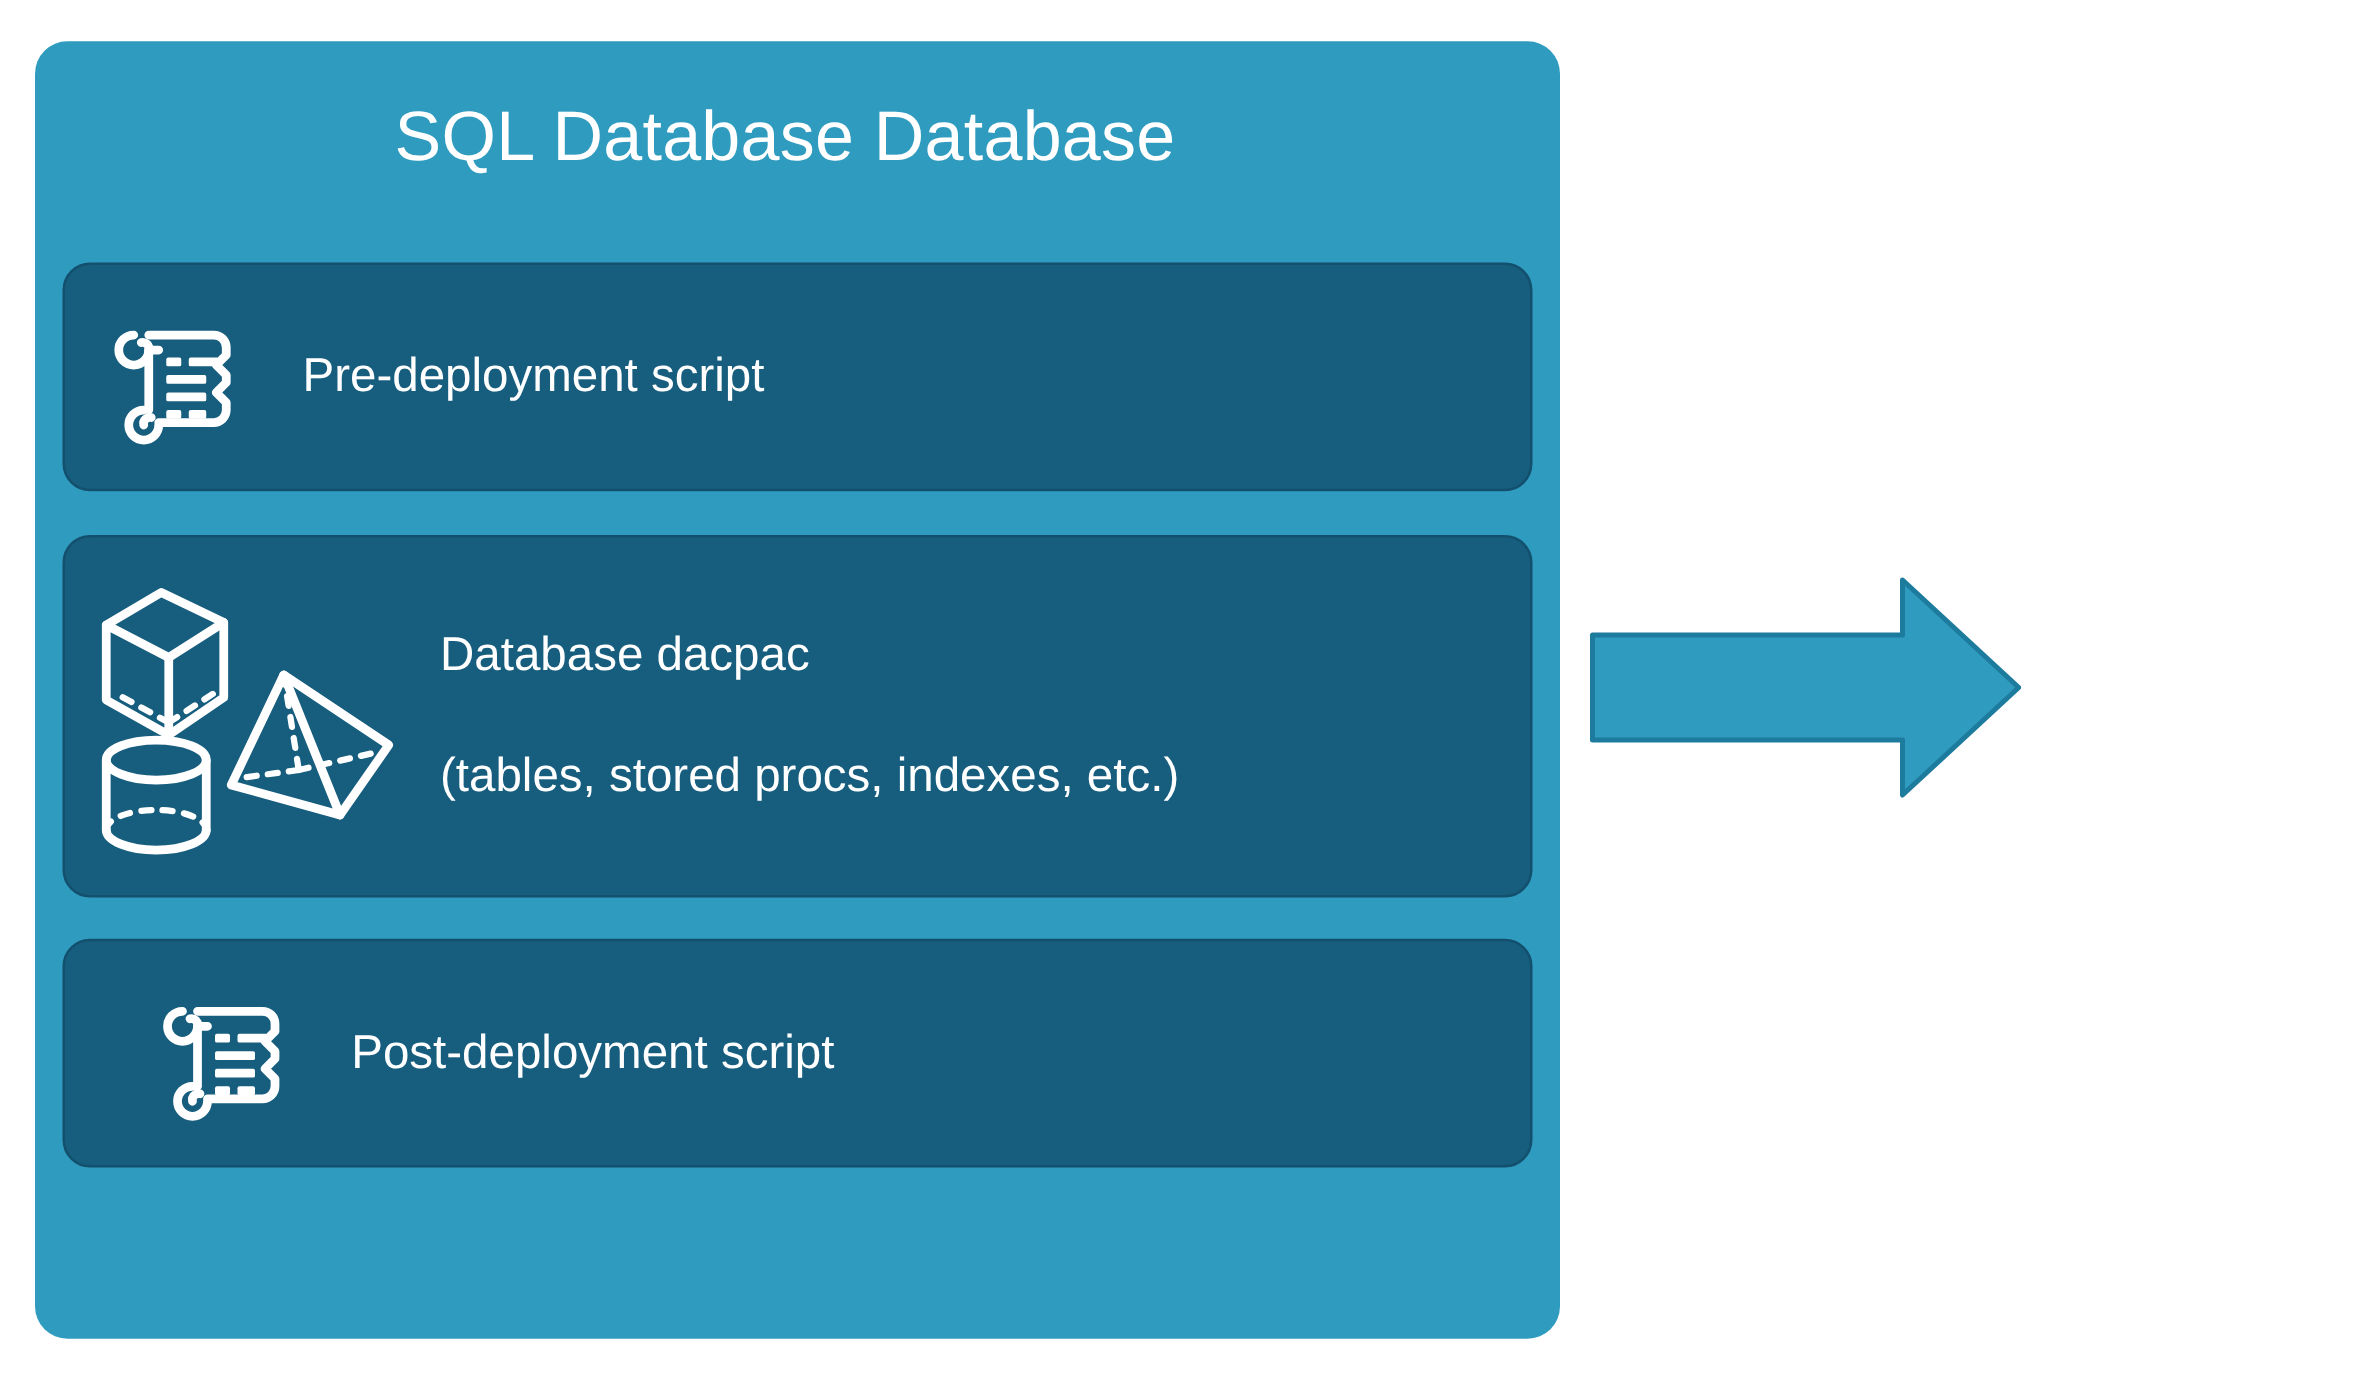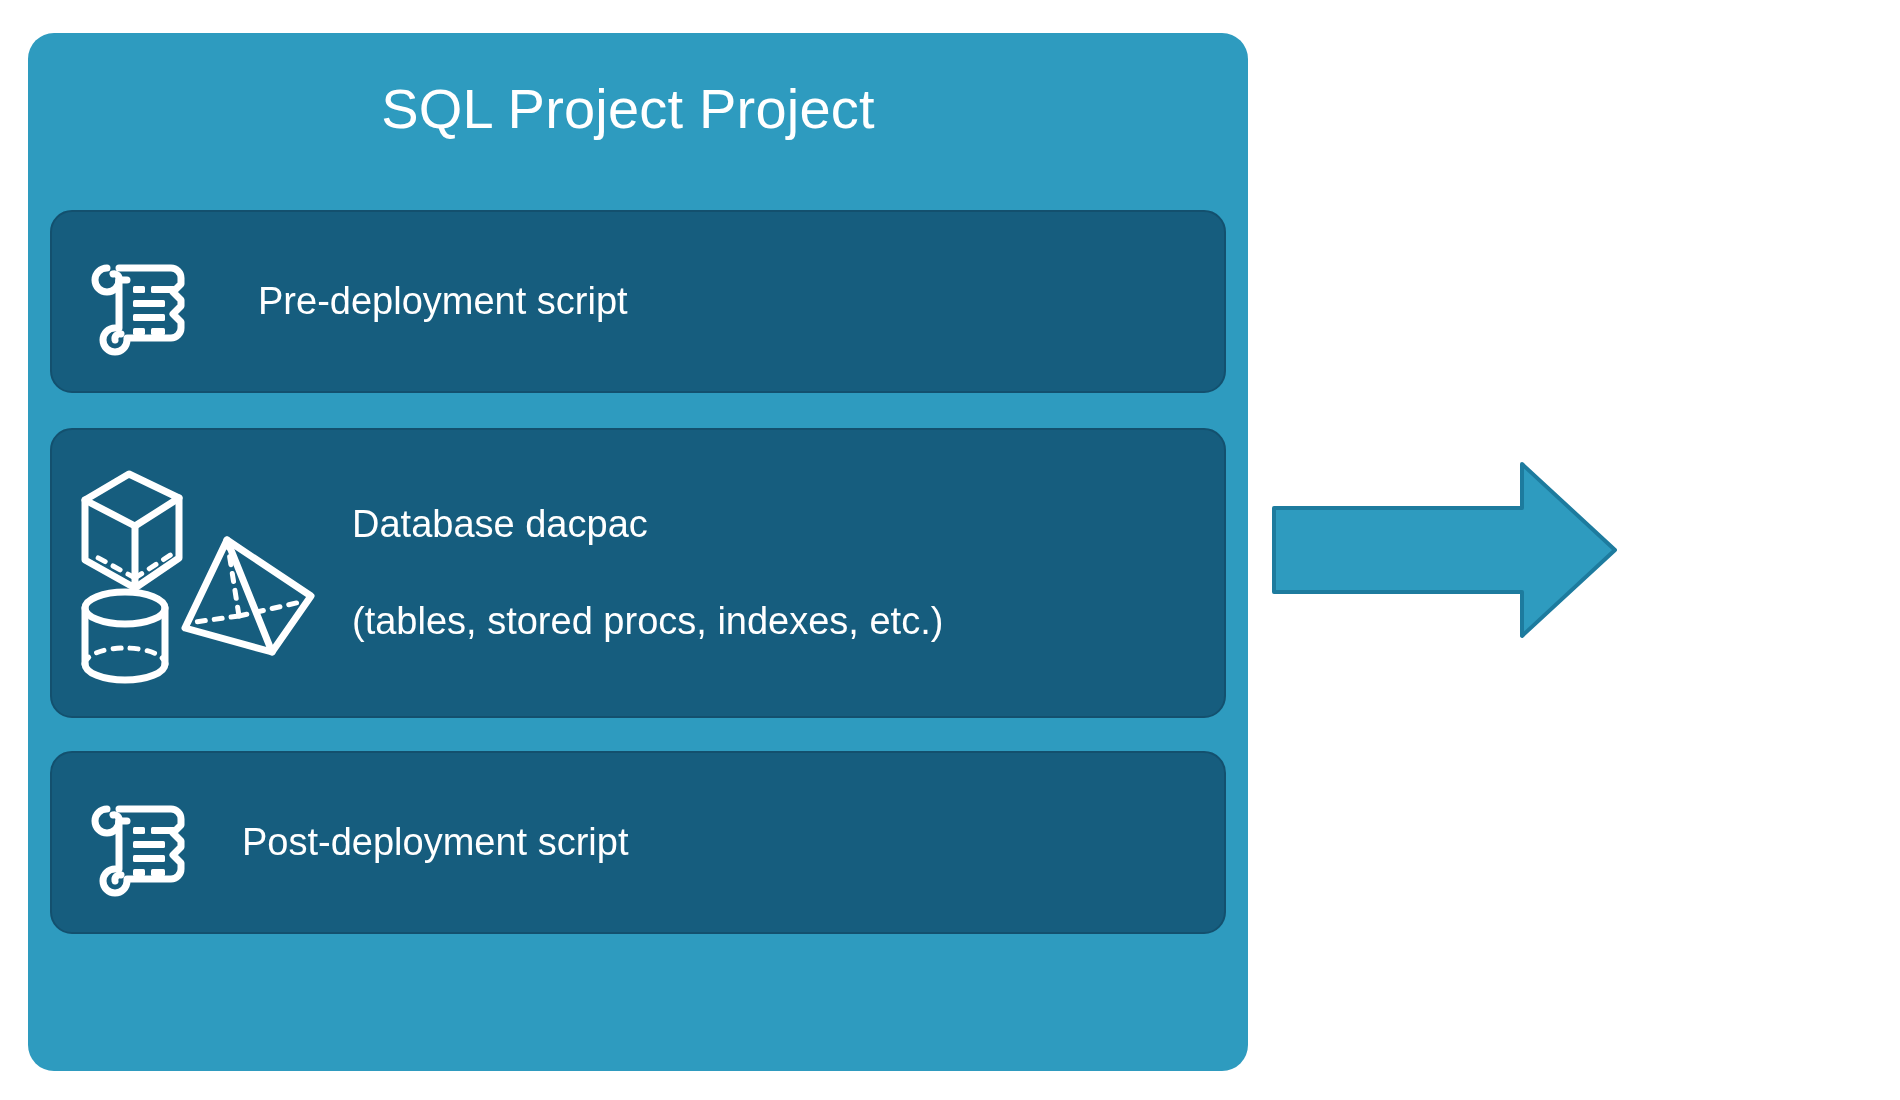--- a/index.html
+++ b/index.html
@@ -39,23 +39,23 @@
   .card {
     position: absolute;
     left: 22px;
     width: 1176px;
     background: #165D7E;
     border: 2px solid #13506E;
     border-radius: 22px;
     display: flex;
     align-items: center;
   }
-  .card-pre  { top: 177px; height: 183px; gap: 16px; }
+  .card-pre  { top: 177px; height: 183px; }
   .card-objs { top: 395px; height: 290px; }
-  .card-post { top: 718px; height: 183px; }
+  .card-post { top: 718px; height: 183px; padding-left: 39px; }
 
   .card-icon {
     flex: 0 0 auto;
     width: 190px;
     display: flex;
     align-items: center;
     justify-content: center;
   }
   .card-icon.objs { width: 300px; }
 
@@ -114,21 +114,21 @@
     transform: translateX(-50%);
   }
 </style>
 </head>
 <body>
 
 <div class="canvas">
 
   <div class="project-panel">
 
-    <div class="project-title">SQL Project Project</div>
+    <div class="project-title">SQL Database Database</div>
 
     <div class="card card-pre">
       <div class="card-icon">
         <svg width="120" height="120" viewBox="0 0 120 120">
           <g fill="none" stroke="#ffffff" stroke-width="7" stroke-linecap="round" stroke-linejoin="round">
 
             <path d="M20 26 a12 12 0 1 0 12 12 h8"></path>
             <path d="M26 32 a5 5 0 0 1 6 6"></path>
 
             <path d="M32 38 V86"></path>

